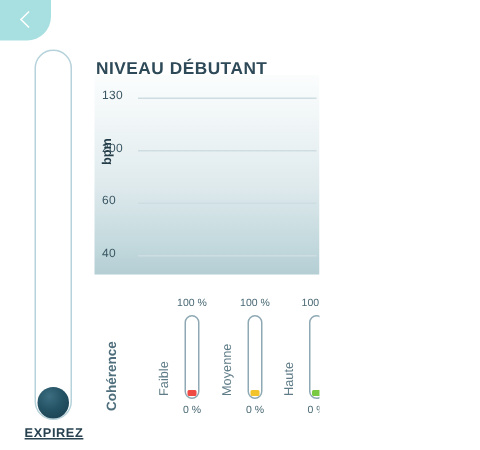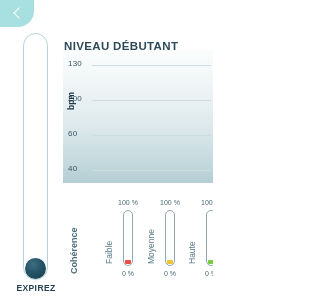--- a/index.html
+++ b/index.html
@@ -81,20 +81,21 @@
   #breath-label {
     position: absolute;
     left: 0;
     top: 283px;
     width: 72px;
     text-align: center;
     font-size: 8.5px;
     font-weight: bold;
     letter-spacing: 0.4px;
     color: #27414f;
+    text-decoration: underline;
   }
 
   
   #bpm-chart {
     position: absolute;
     left: 63px;
     top: 50px;
     width: 150px;
     height: 133px;
     background: linear-gradient(to bottom, #fbfdfd 0%, #f2f7f8 20%, #dfeaed 55%, #c3d9dd 85%, #b4ced4 100%);

